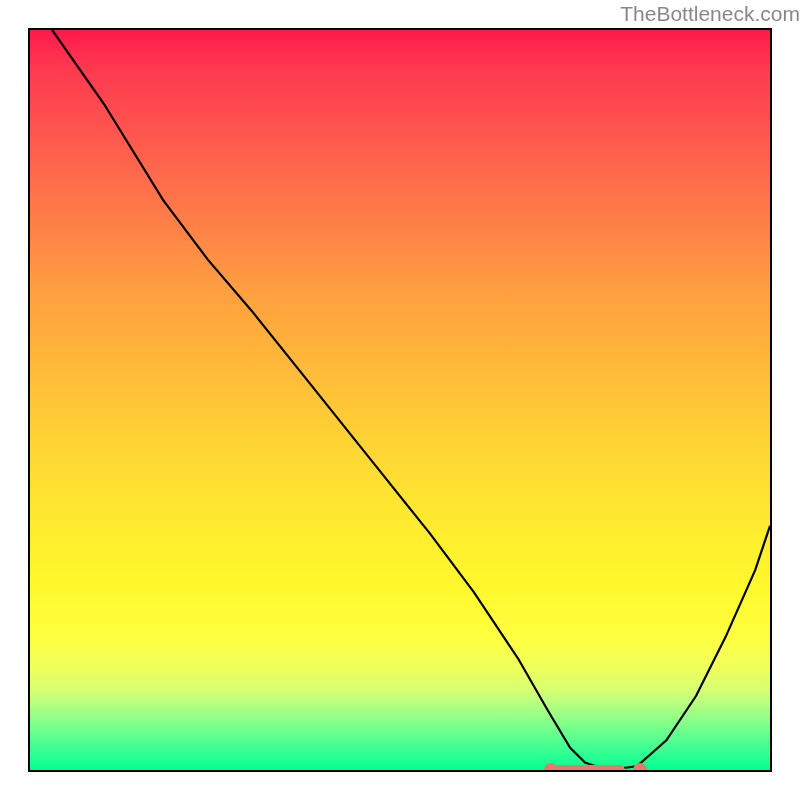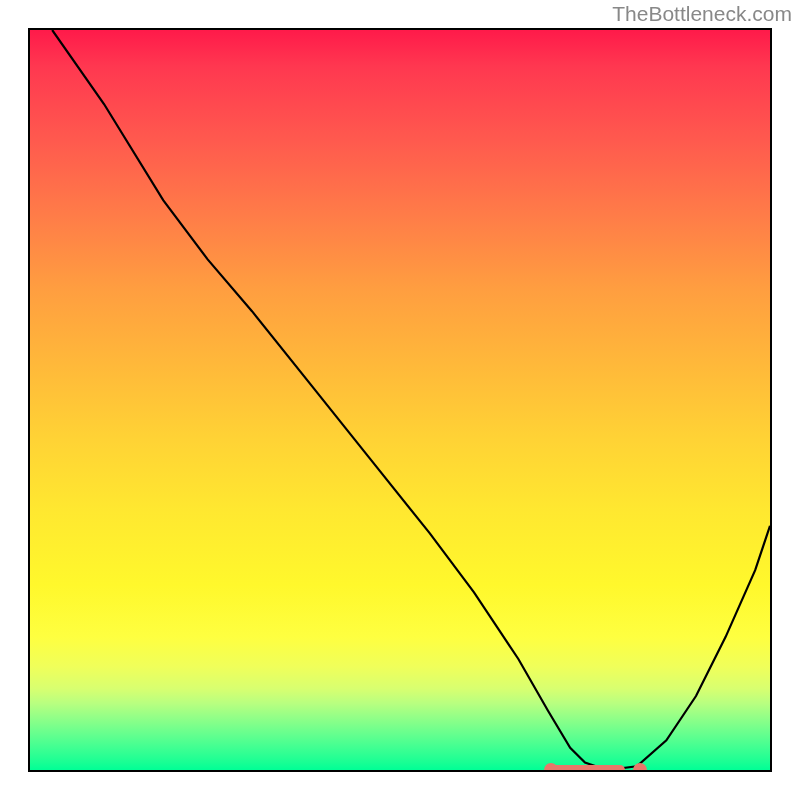--- a/index.html
+++ b/index.html
@@ -7,21 +7,21 @@
     width: 800px;
     height: 800px;
     background: #ffffff;
     position: relative;
     font-family: Arial, sans-serif;
     overflow: hidden;
   }
   .watermark {
     position: absolute;
     top: 2px;
-    right: 8px;
+    right: 0;
     font-size: 21px;
     color: #888888;
     font-weight: normal;
     z-index: 10;
   }
   .chart-area {
     position: absolute;
     top: 28px;
     left: 28px;
     width: 744px;

